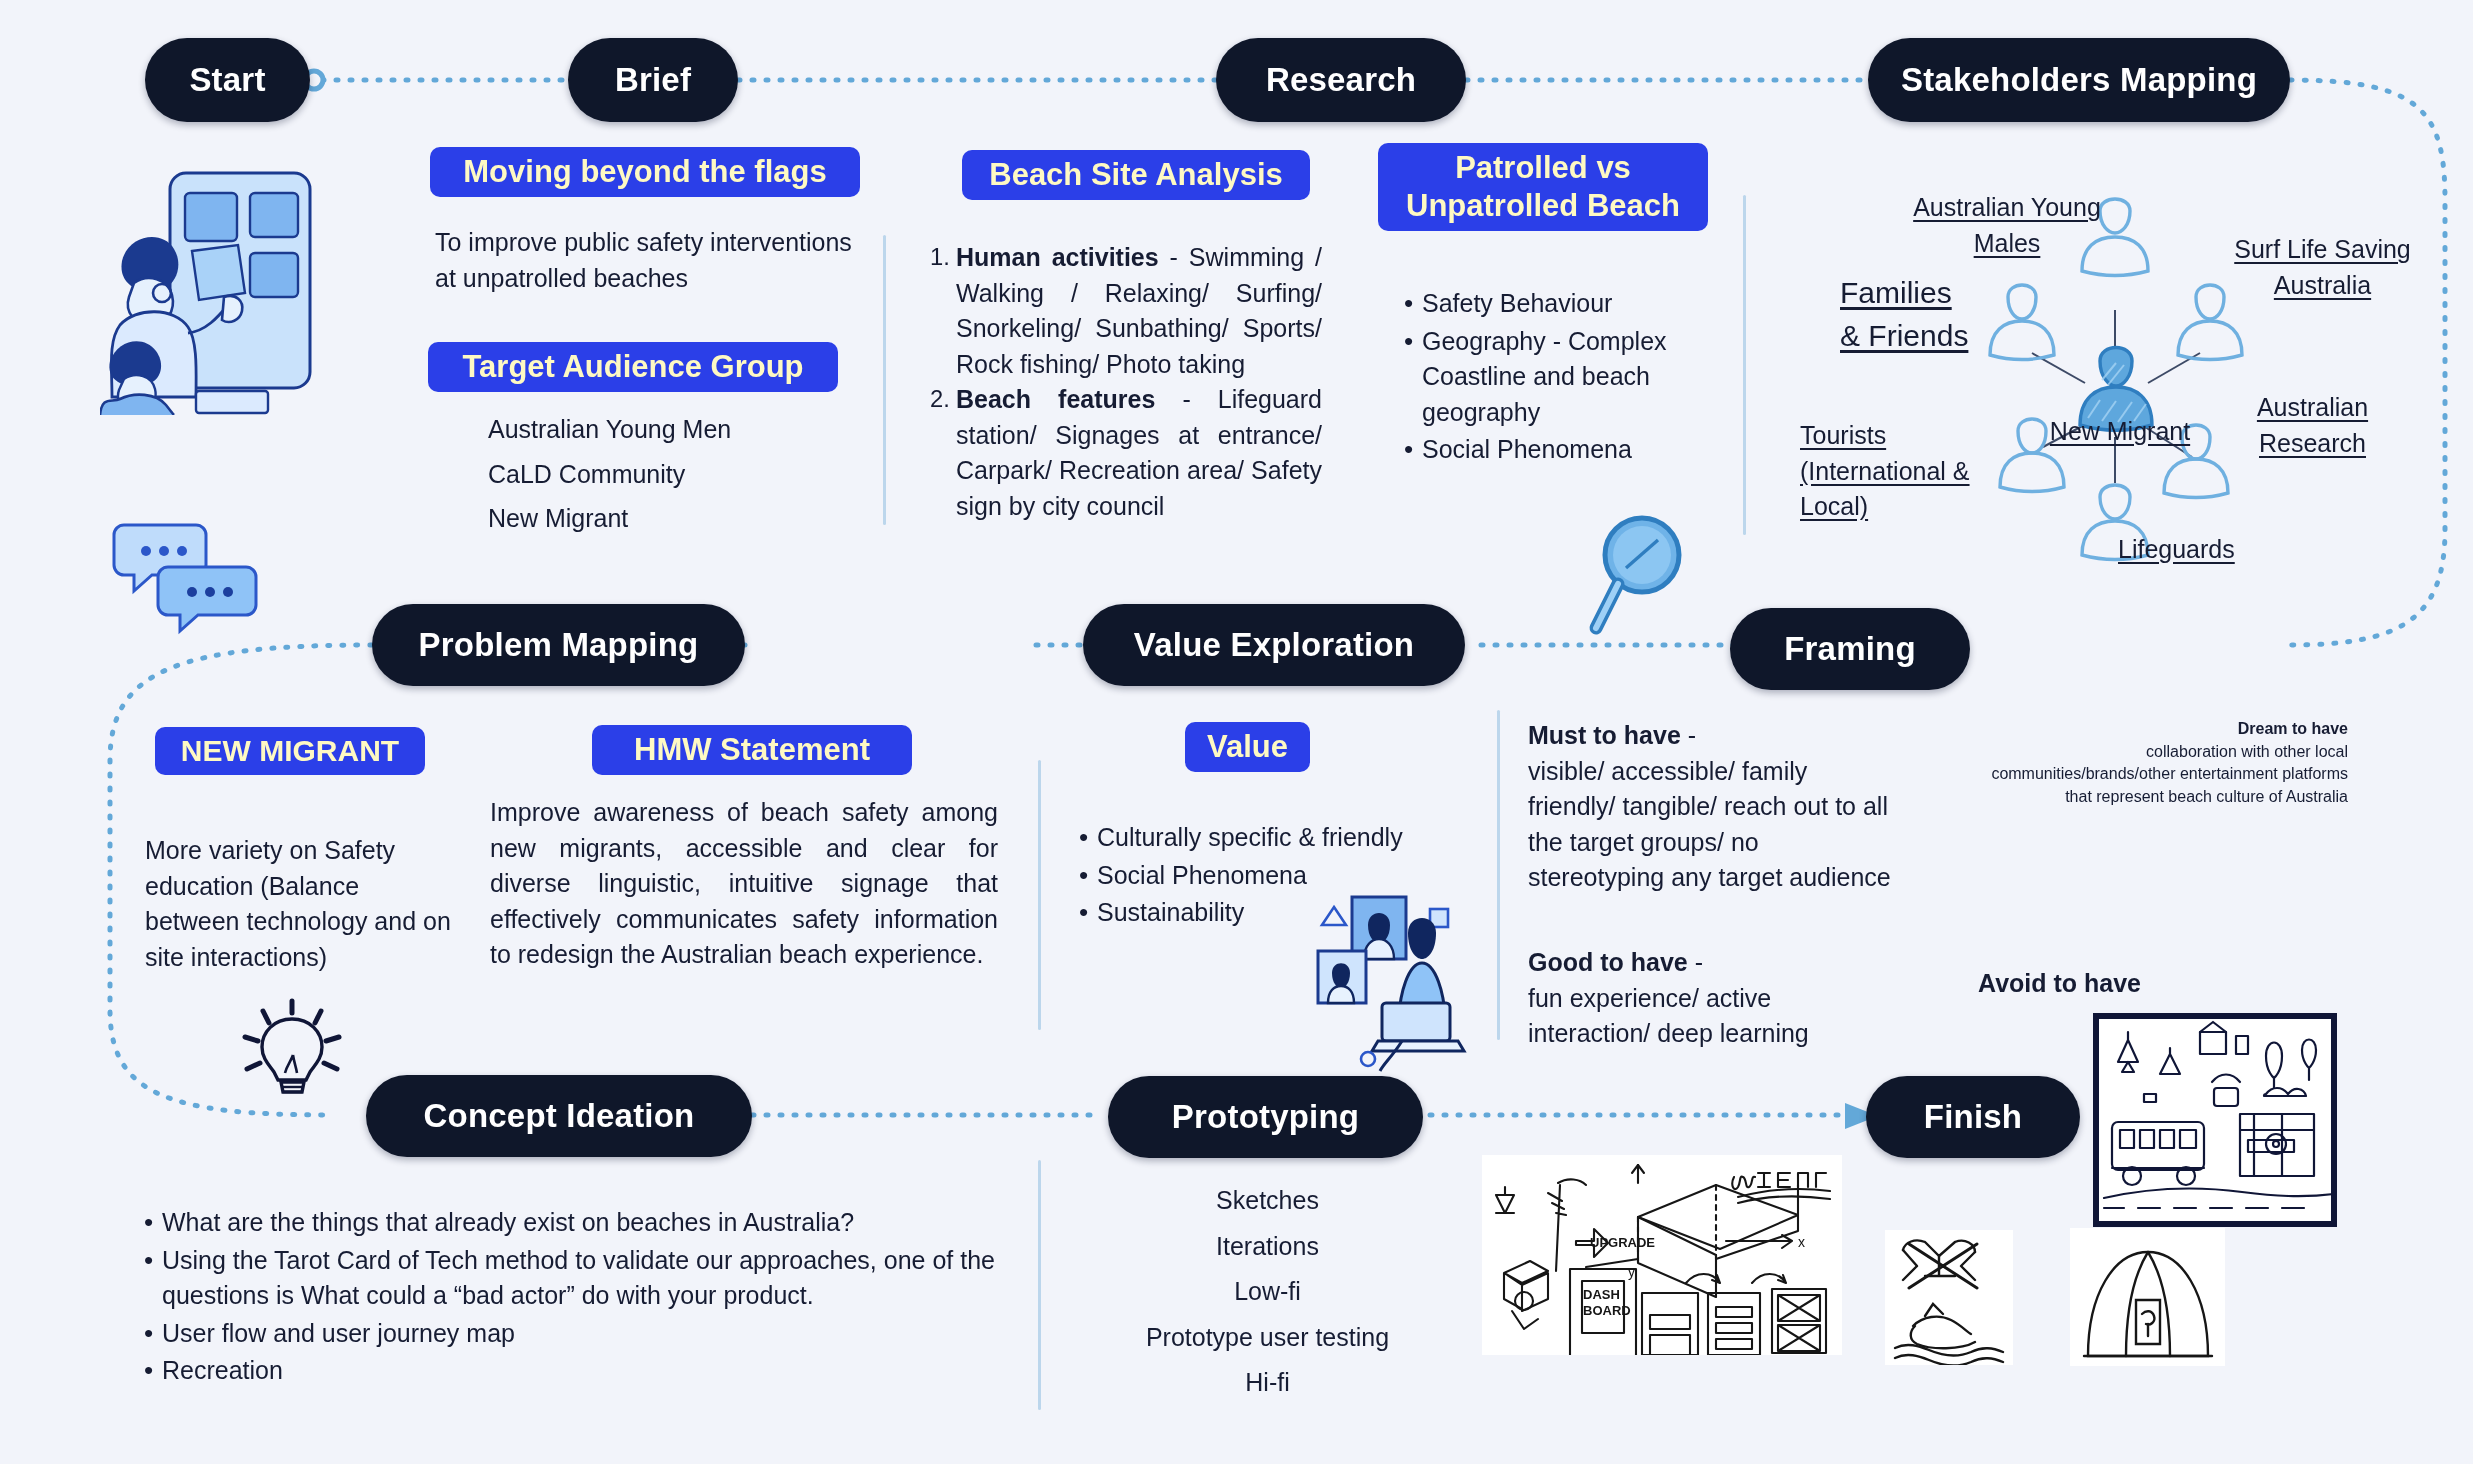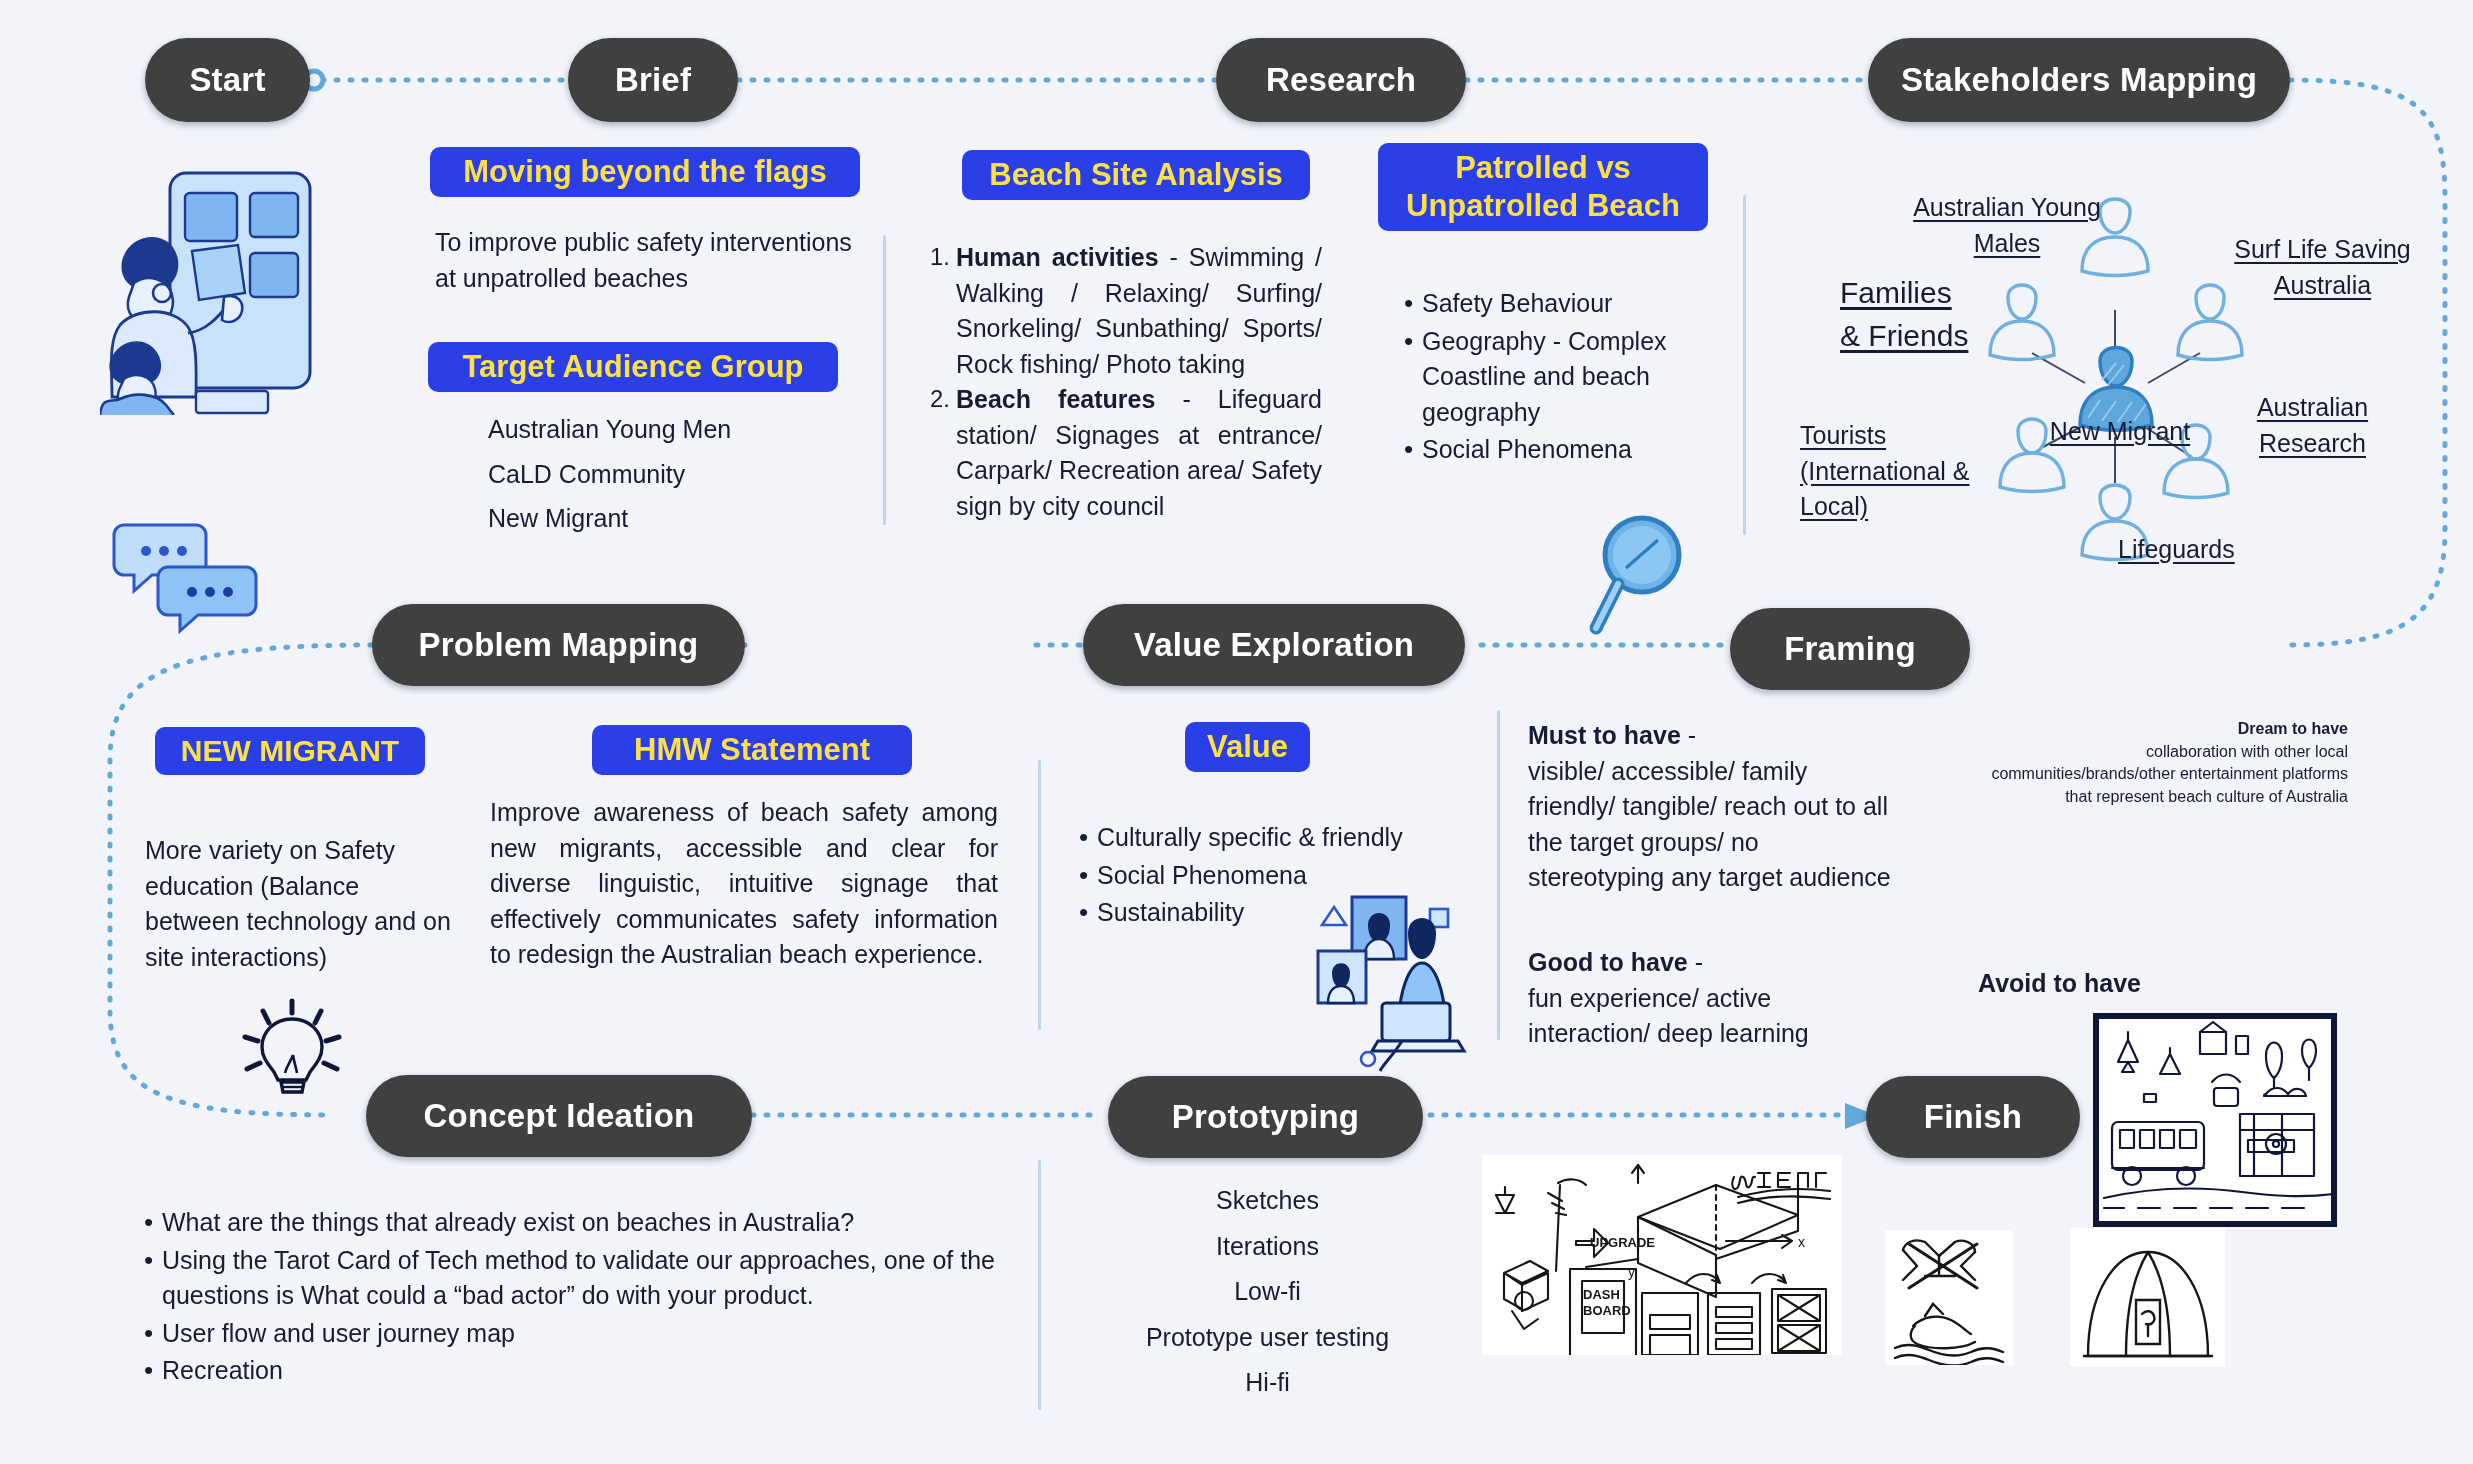--- a/index.html
+++ b/index.html
@@ -11,36 +11,36 @@
     color: #161c33;
   }
   #stage { position: absolute; inset: 0; }
 
   
   .wires { position: absolute; inset: 0; width: 2473px; height: 1464px; pointer-events: none; }
 
   
   .pill {
     position: absolute;
-    background: #404040;
+    background: #0f172a;
     color: #ffffff;
     border-radius: 999px;
     display: flex; align-items: center; justify-content: center;
     font-weight: bold;
     letter-spacing: .2px;
     box-shadow: 0 3px 7px rgba(10,16,48,.30);
     white-space: nowrap;
     z-index: 6;
   }
 
   
   .chip {
     position: absolute;
     background: #2b3fe8;
-    color: #fde047;
+    color: #fef9c3;
     border-radius: 10px;
     font-weight: bold;
     display: flex; align-items: center; justify-content: center;
     text-align: center;
     line-height: 1.22;
     padding: 5px 16px;
     z-index: 5;
   }
 
   

